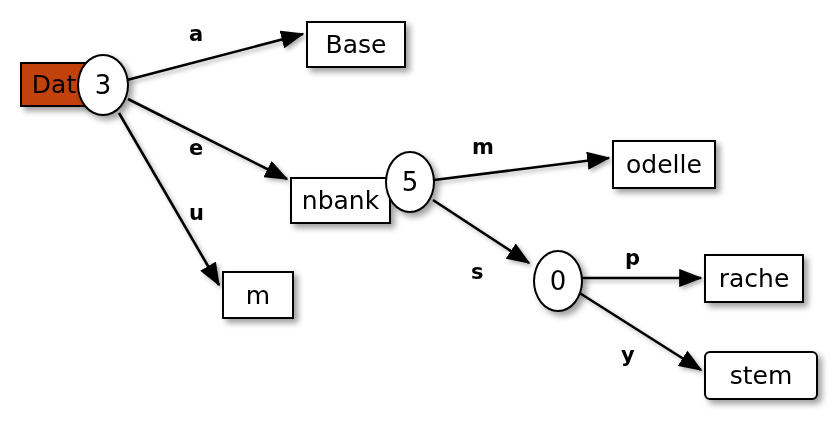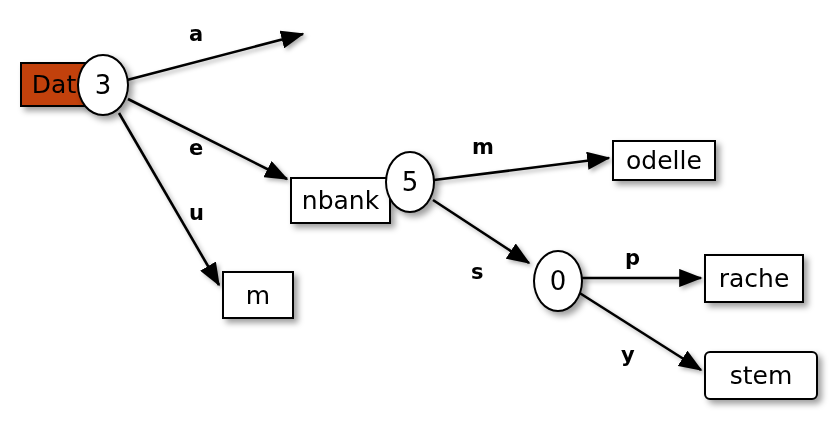--- a/index.html
+++ b/index.html
@@ -112,30 +112,33 @@
       </g>
   </svg>
 
   <div id="node-layer">
       <div class="ellipse" style="left: 77px; top: 54px; width: 52px; height: 62px; background: rgb(255, 255, 255); border-color: rgb(0, 0, 0);">
         <span class="ell-label">3</span>
       </div>
       <div class="box" style="left: 20px; top: 62px; width: 68px; height: 45px; background: #c2410c; border-color: rgb(0, 0, 0);">
         <span class="box-label">Dat</span>
       </div>
+      <div class="box" style="left: 306px; top: 21px; width: 100px; height: 47px; background: rgb(255, 255, 255); border-color: rgb(0, 0, 0);">
+        <span class="box-label">Base</span>
+      </div>
       <div class="box" style="left: 290px; top: 177px; width: 101px; height: 47px; background: rgb(255, 255, 255); border-color: rgb(0, 0, 0);">
         <span class="box-label">nbank</span>
       </div>
       <div class="ellipse" style="left: 385px; top: 151px; width: 50px; height: 62px; background: rgb(255, 255, 255); border-color: rgb(0, 0, 0);">
         <span class="ell-label">5</span>
       </div>
       <div class="box" style="left: 222px; top: 271px; width: 72px; height: 48px; background: rgb(255, 255, 255); border-color: rgb(0, 0, 0);">
         <span class="box-label">m</span>
       </div>
-      <div class="box" style="left: 612px; top: 140px; width: 104px; height: 41px; background: rgb(255, 255, 255); border-color: rgb(0, 0, 0);">
+      <div class="box" style="left: 612px; top: 140px; width: 104px; height: 49px; background: rgb(255, 255, 255); border-color: rgb(0, 0, 0);">
         <span class="box-label">odelle</span>
       </div>
       <div class="ellipse" style="left: 533px; top: 250px; width: 50px; height: 62px; background: rgb(255, 255, 255); border-color: rgb(0, 0, 0);">
         <span class="ell-label">0</span>
       </div>
       <div class="box" style="left: 704px; top: 254px; width: 100px; height: 49px; background: rgb(255, 255, 255); border-color: rgb(0, 0, 0);">
         <span class="box-label">rache</span>
       </div>
       <div class="box" style="left: 704px; top: 351px; width: 114px; height: 49px; background: rgb(255, 255, 255); border-color: rgb(0, 0, 0); border-radius: 6px;">
         <span class="box-label">stem</span>

